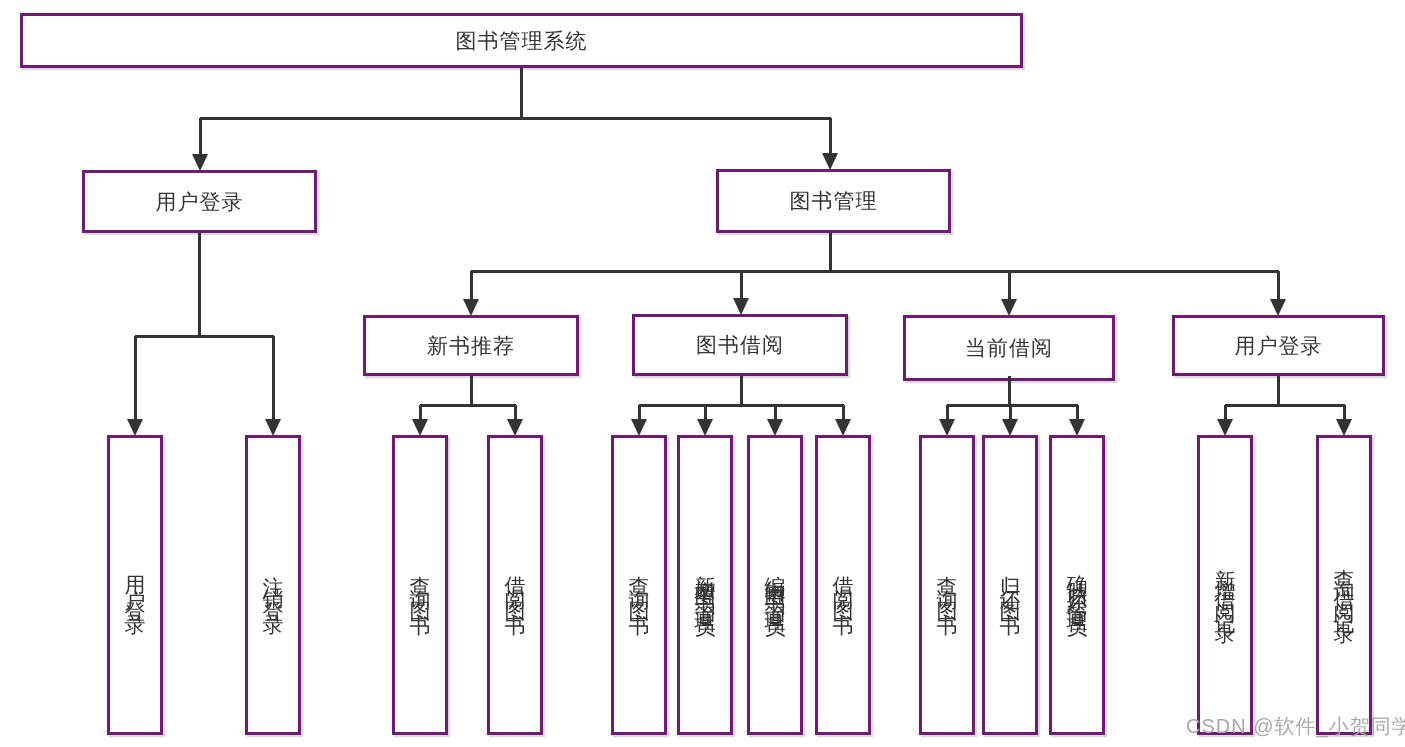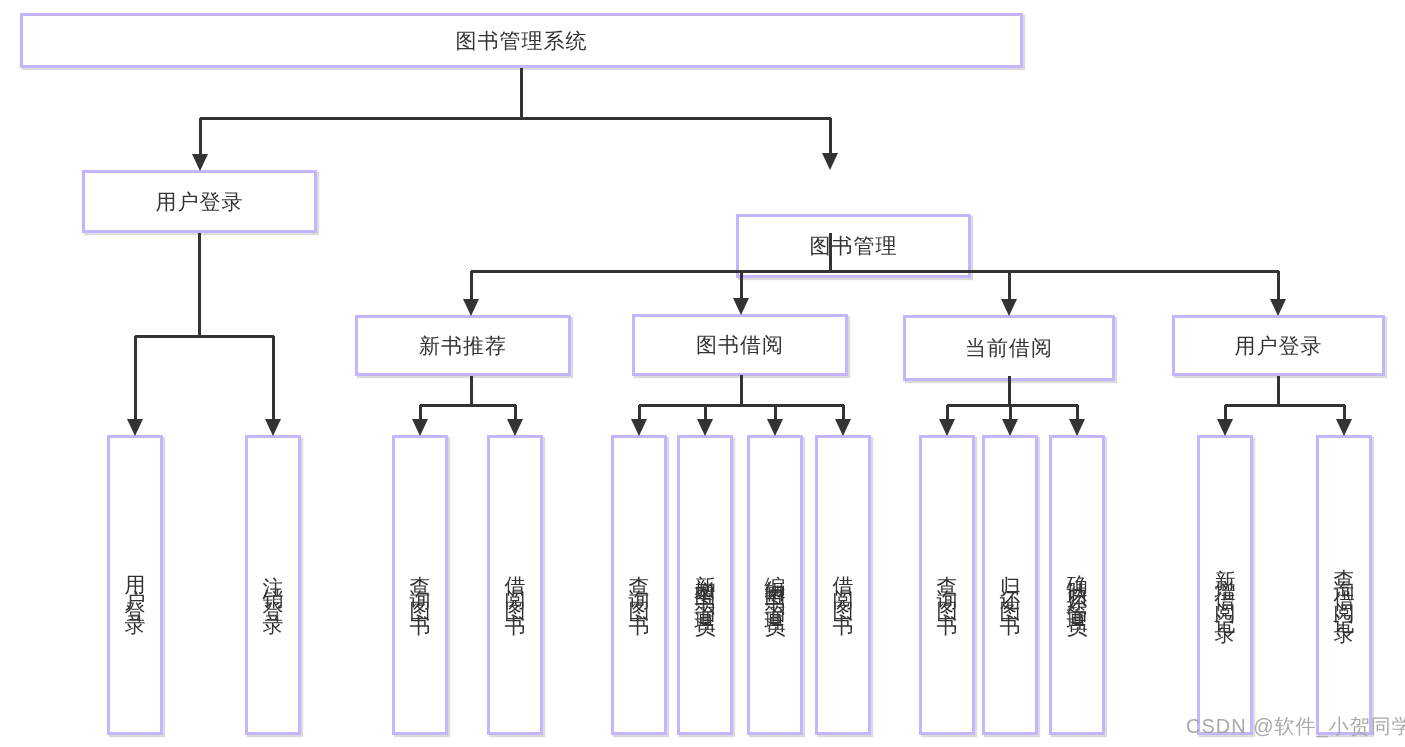--- a/index.html
+++ b/index.html
@@ -9,21 +9,21 @@
     height: 747px;
     background: #fff;
     overflow: hidden;
     font-family: "Liberation Sans", "DejaVu Sans", sans-serif;
     color: #333;
   }
   .box {
     position: absolute;
     box-sizing: border-box;
     background: #fff;
-    border: 3px solid #c4b5fd;
+    border: 3px solid #701a75;
     display: flex;
     align-items: center;
     justify-content: center;
     font-size: 21px;
     letter-spacing: 1px;
     color: #333;
     box-shadow: 2px 2px 1px rgba(0,0,0,0.14);
     text-align: center;
   }
   .leaf { top: 435px; width: 56px; height: 300px; }
@@ -60,25 +60,25 @@
 
 <div id="canvas">
 
   <div class="box" style="left:20px; top:13px; width:1003px; height:55px;">
     <span>图书管理系统</span>
   </div>
 
   <div class="box" style="left:82px; top:170px; width:235px; height:63px;">
     <span>用户登录</span>
   </div>
-  <div class="box" style="left:736px; top:169px; width:235px; height:64px;margin-top:45px;">
+  <div class="box" style="left:716px; top:169px; width:235px; height:64px;">
     <span>图书管理</span>
   </div>
 
-  <div class="box" style="left:355px; top:315px; width:216px; height:61px;">
+  <div class="box" style="left:363px; top:315px; width:216px; height:61px;">
     <span>新书推荐</span>
   </div>
   <div class="box" style="left:632px; top:314px; width:216px; height:62px;">
     <span>图书借阅</span>
   </div>
   <div class="box" style="left:903px; top:315px; width:212px; height:66px;">
     <span>当前借阅</span>
   </div>
   <div class="box" style="left:1172px; top:315px; width:213px; height:61px;">
     <span>用户登录</span>

